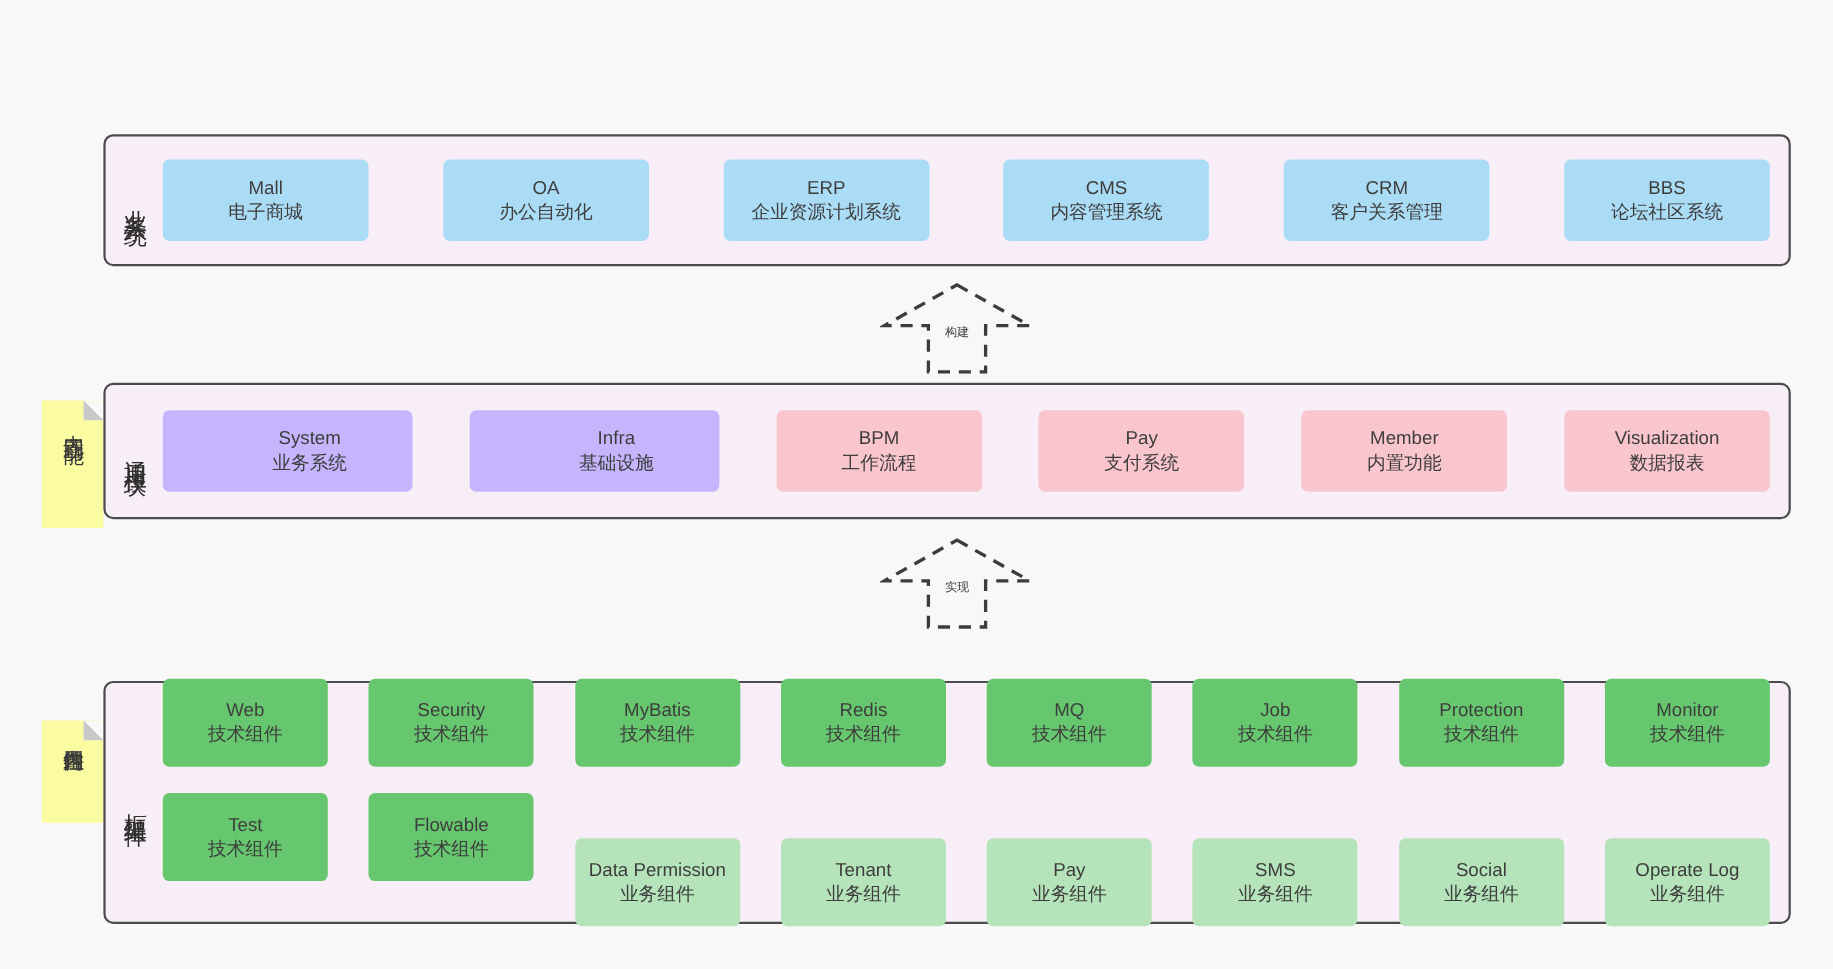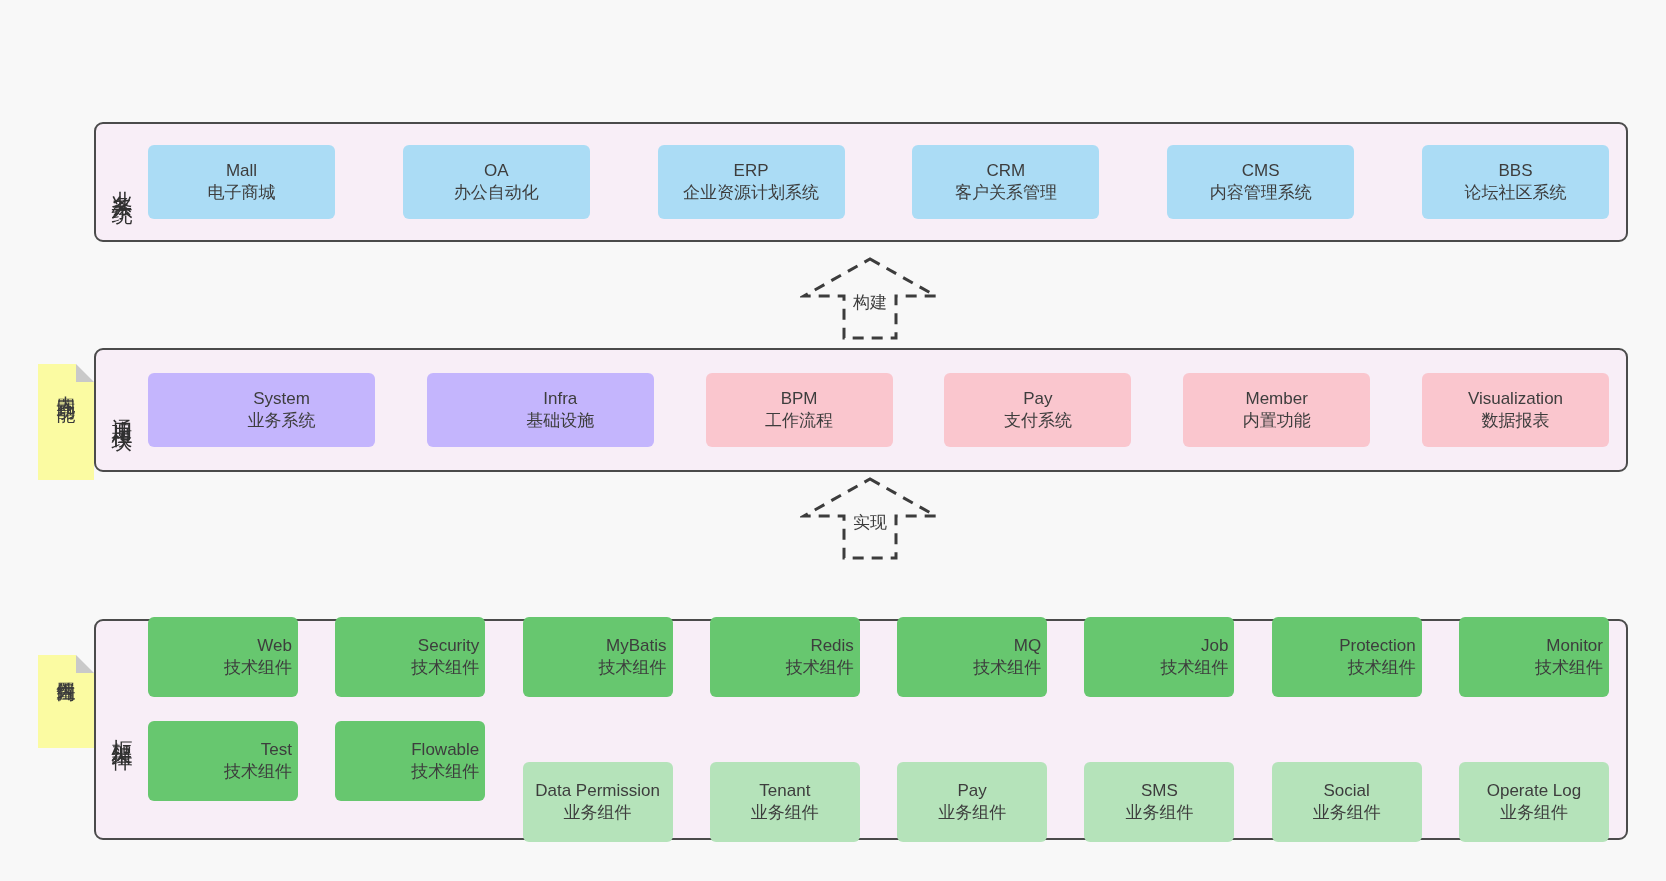--- a/index.html
+++ b/index.html
@@ -67,36 +67,36 @@
     display:flex; flex-direction:column;
     align-items:center; justify-content:center;
     text-align:center;
     color:#3d3d3d; font-size:17px; line-height:1.32;
   }
   .row-wide .box { width:187px; height:74px; }
   .row-grid .box { width:150px; height:80px; }
   .box[data-variant="blue"]        { background:#abdcf5; }
   .box[data-variant="red"]         { background:#c4b5fd;padding-left:40px; }
   .box[data-variant="pink"]        { background:#fac6ce; }
-  .box[data-variant="green"]       { background:#67c76f;align-items:flex-end; }
+  .box[data-variant="green"]       { background:#67c76f; }
   .box[data-variant="light-green"] { background:#b5e3ba;margin-top:41px; }
   .box-title, .box-sub { padding:0 6px; }
 
   
   .arrow {
     position:absolute; left:800px; width:140px; height:85px; z-index:1;
   }
   #arrow-build     { top:256px; }
-  #arrow-implement { top:476px; }
+  #arrow-implement { top:488px; }
   .arrow svg { display:block; }
   .arrow-label {
     position:absolute; left:50%; top:54%;
     transform:translate(-50%,-50%);
     background:#f8f8f8; padding:1px 4px;
-    font-size:17px; color:#3d3d3d; white-space:nowrap;
+    font-size:11px; color:#3d3d3d; white-space:nowrap;
   }
 </style>
 </head>
 <body>
 
 <div class="stage">
 
   <div class="note" id="note-functions">
     <span class="note-text">内置功能</span>
   </div>
@@ -121,27 +121,27 @@
             <span class="box-title">OA</span>
             <span class="box-sub">办公自动化</span>
           </div>
 
           <div class="box" data-variant="blue">
             <span class="box-title">ERP</span>
             <span class="box-sub">企业资源计划系统</span>
           </div>
 
           <div class="box" data-variant="blue">
+            <span class="box-title">CMS</span>
+            <span class="box-sub">内容管理系统</span>
+          </div>
+
+          <div class="box" data-variant="blue">
             <span class="box-title">CRM</span>
             <span class="box-sub">客户关系管理</span>
-          </div>
-
-          <div class="box" data-variant="blue">
-            <span class="box-title">CMS</span>
-            <span class="box-sub">内容管理系统</span>
           </div>
 
           <div class="box" data-variant="blue">
             <span class="box-title">BBS</span>
             <span class="box-sub">论坛社区系统</span>
           </div>
         </div>
     </div>
   </div>
 

